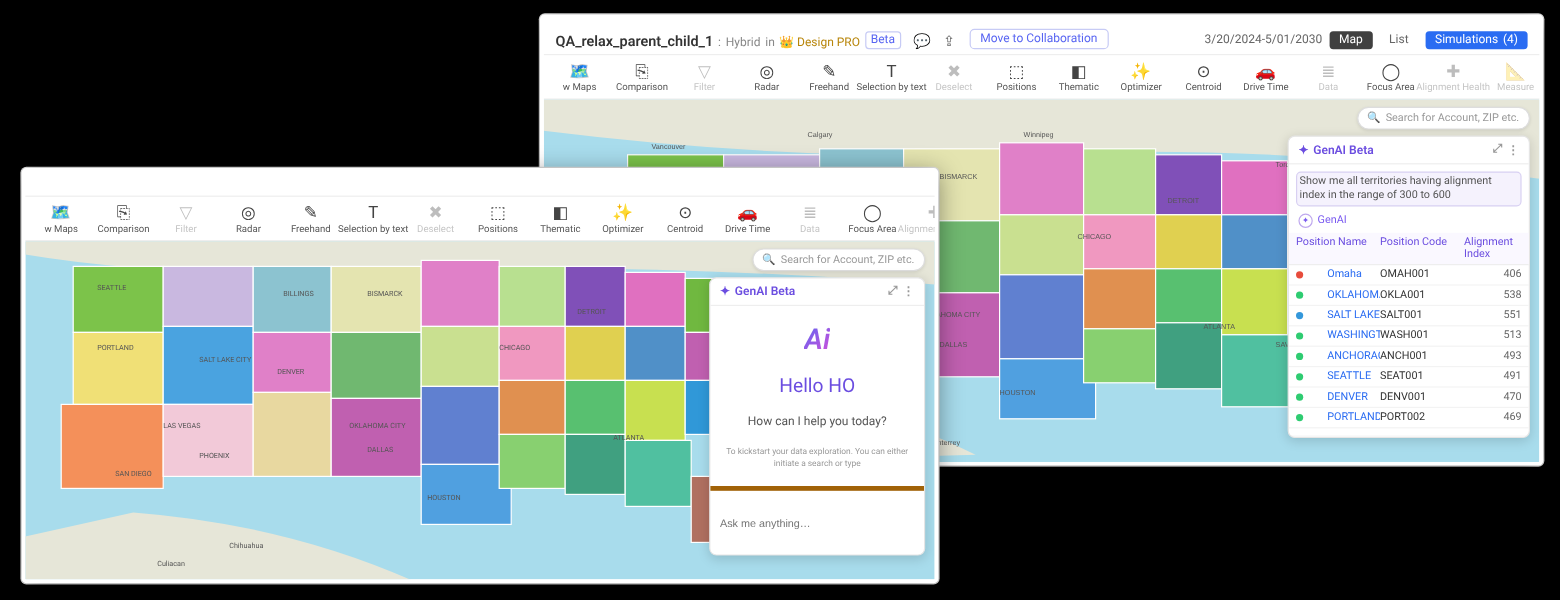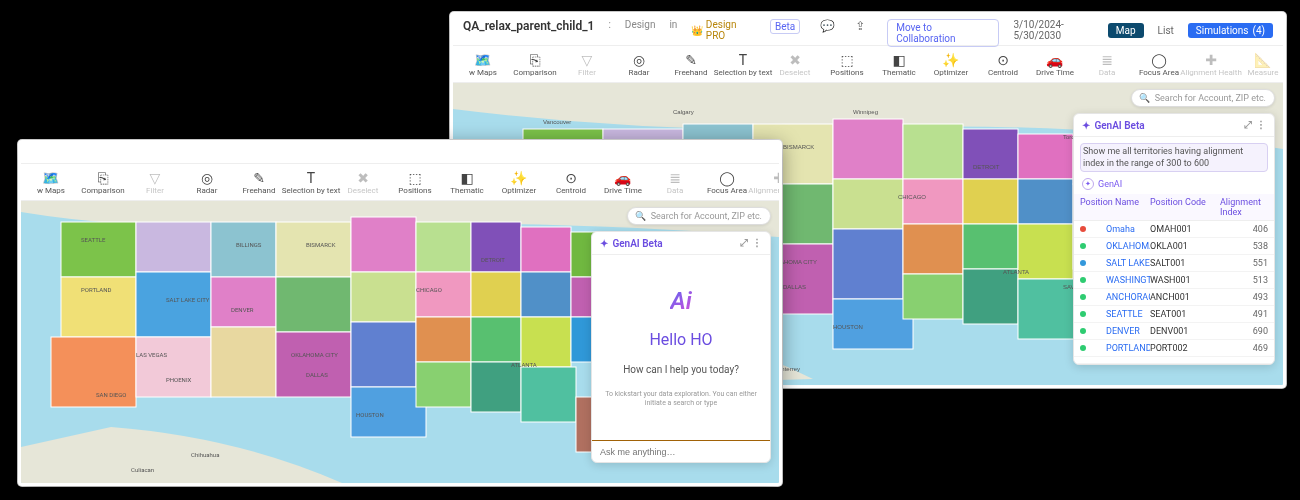--- a/index.html
+++ b/index.html
@@ -1,28 +1,28 @@
 <!DOCTYPE html>
 <html><head>
 <meta charset="utf-8">
 <style>
 html,body{margin:0;padding:0;width:1300px;height:500px;background:#000;font-family:-apple-system,BlinkMacSystemFont,"Segoe UI",Roboto,Arial,sans-serif;font-size:11px;color:#333;overflow:hidden}
 .window{position:absolute;background:#fff;border:3px solid #fff;border-radius:4px;box-shadow:0 4px 20px rgba(0,0,0,.4),0 0 0 1px #e5e5e5;overflow:hidden;display:flex;flex-direction:column}
 .w1{left:450px;top:12px;width:830px;height:370px}
 .w2{left:18px;top:140px;width:758px;height:340px}
-.titlebar{display:flex;align-items:flex-start;gap:14px;padding:4px 10px;height:22px;border-bottom:1px solid #eee;font-size:12px}
+.titlebar{display:flex;align-items:flex-end;gap:4px;padding:4px 10px;height:22px;border-bottom:1px solid #eee;font-size:12px}
 .tb-title{font-weight:600}
 .tb-sub{color:#888;font-size:10px}
 .tb-pro{display:inline-flex;align-items:center;gap:2px;font-size:10px;color:#b8860b}
 .tb-beta{color:#5865f2;font-size:10px;border:1px solid #c7cbf5;border-radius:3px;padding:1px 4px}
 .tb-collab{margin-left:8px;font-size:10px;color:#5865f2;border:1px solid #c7cbf5;border-radius:4px;padding:2px 8px;cursor:pointer}
 .tb-right{margin-left:auto;display:flex;align-items:center;gap:6px;font-size:10px}
 .tb-date{color:#666}
 .pill{padding:2px 8px;border-radius:3px;font-size:10px;cursor:pointer}
-.pill.blue{background:#0c4a6e;color:#fff}
+.pill.blue{background:#404040;color:#fff}
 .pill.grey{color:#666}
 .pill.sim{background:#2a6cf2;color:#fff;display:flex;align-items:center;gap:4px}
 .ico-sq{margin-left:6px;color:#666;cursor:pointer}
 .toolbar{display:flex;align-items:flex-start;border-bottom:1px solid #eee;height:36px;padding:0 4px;overflow:hidden}
 .tool{flex:0 0 auto;display:flex;flex-direction:column;align-items:center;justify-content:center;width:52px;height:36px;font-size:8px;color:#555;cursor:pointer;white-space:nowrap}
 .tool.dis{opacity:.35}
 .tool .ti{font-size:14px;height:16px;line-height:16px;color:#444}
 .body{position:relative;flex:1;overflow:hidden}
 .map{position:absolute;inset:0}
 .map svg{width:100%;height:100%}
@@ -35,46 +35,46 @@
 .genai-badge .dot{width:10px;height:10px;border:1.5px solid #bfa9ee;border-radius:50%;display:inline-flex;align-items:center;justify-content:center;font-size:7px}
 .tbl-hdr{display:flex;background:#faf8ff;font-size:9px;color:#6b4de0;padding:3px 6px;border-bottom:1px solid #eee}
 .tbl-hdr>div{flex:1}
 .tbl-hdr>div:last-child{flex:0 0 48px;text-align:left}
 .tbl{flex:1;overflow:hidden}
 .row{display:flex;align-items:center;padding:3px 6px;border-bottom:1px solid #f3f3f3;font-size:9px}
 .row>div{flex:1;overflow:hidden;text-overflow:ellipsis;white-space:nowrap}
 .row>div:last-child{flex:0 0 48px;text-align:right;color:#666}
 .row .nm{display:flex;align-items:center;gap:20px;color:#2a6cf2}
 .cdot{width:6px;height:6px;border-radius:50%;flex:0 0 6px}
-.panel-input{border-top:1px solid #a16207;padding:4px 6px}
+.panel-input{border-top:4px solid #a16207;padding:20px 6px}
 .panel-input input{width:100%;border:none;outline:none;font-size:9px;color:#999}
 .greet{position:absolute;top:30px;right:8px;width:178px;height:230px;background:#fff;border:1px solid #e5e5e5;border-radius:6px;box-shadow:0 2px 10px rgba(0,0,0,.15);display:flex;flex-direction:column}
 .greet-body{flex:1;display:flex;flex-direction:column;align-items:center;justify-content:center;text-align:center;padding:8px;gap:15px}
 .ai-logo{font-size:24px;font-style:italic;font-weight:600;background:linear-gradient(135deg,#5865f2,#d94fd8);-webkit-background-clip:text;background-clip:text;color:transparent}
 .hello{font-size:16px;color:#6b4de0;font-weight:400}
 .how{font-size:10px;color:#555}
 .sub{font-size:7px;color:#999;line-height:1.3}
 </style>
 </head>
 <body>
 
 <div class="window w1">
 
   <div class="titlebar">
     <span class="tb-title">QA_relax_parent_child_1</span>
     <span class="tb-sub">:</span>
-    <span class="tb-sub">Design</span>
+    <span class="tb-sub">Hybrid</span>
     <span class="tb-sub">in</span>
     <span class="tb-pro">👑 <span>Design PRO</span></span>
     <span class="tb-beta">Beta</span>
     <span class="ico-sq">💬</span>
     <span class="ico-sq">⇪</span>
     <span class="tb-collab">Move to Collaboration</span>
     <div class="tb-right">
-      <span class="tb-date">3/10/2024-5/30/2030</span>
+      <span class="tb-date">3/20/2024-5/01/2030</span>
       <span class="pill blue">Map</span>
       <span class="pill grey">List</span>
       <span class="pill sim">
           <span>Simulations</span>
           <span>(4)</span>
         </span>
     </div>
   </div>
 
   <div class="toolbar" id="tb1">
@@ -291,21 +291,21 @@
             </div>
             <div>SEAT001</div>
             <div>491</div>
           </div>
           <div class="row">
             <div class="nm">
               <span class="cdot" style="background:#2ecc71"></span>
               <span>DENVER</span>
             </div>
             <div>DENV001</div>
-            <div>690</div>
+            <div>470</div>
           </div>
           <div class="row">
             <div class="nm">
               <span class="cdot" style="background:#2ecc71"></span>
               <span>PORTLAND_1</span>
             </div>
             <div>PORT002</div>
             <div>469</div>
           </div>
           <div class="row"></div>

